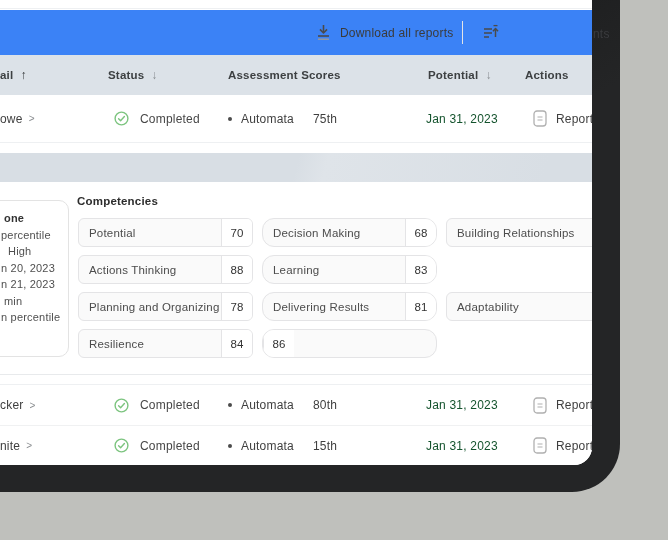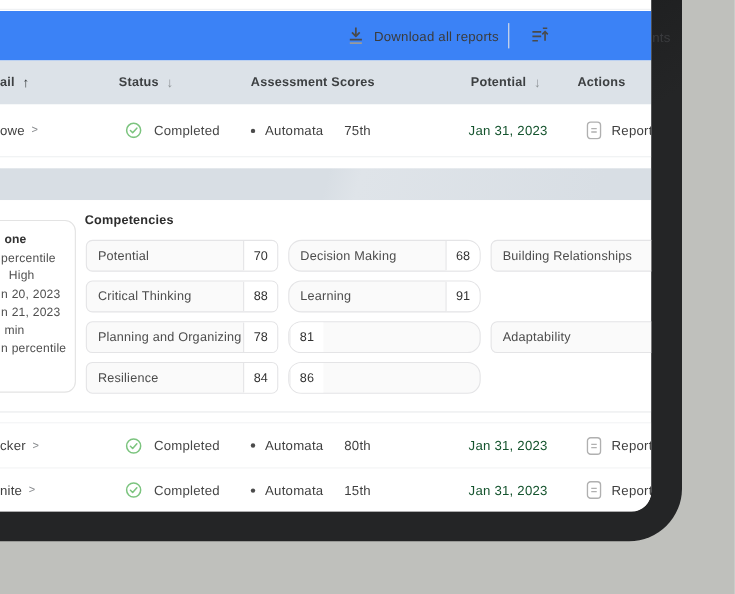--- a/index.html
+++ b/index.html
@@ -189,41 +189,42 @@
         <div>n percentile</div>
       </div>
 
       <div class="comp-title">Competencies</div>
 
       <div class="comp-box col0 r0">
         <span class="comp-label">Potential</span>
         <span class="comp-score">70</span>
       </div>
       <div class="comp-box col0 r1">
-        <span class="comp-label">Critical Thinking</span>
+        <span class="comp-label">Actions Thinking</span>
         <span class="comp-score">88</span>
       </div>
       <div class="comp-box col0 r2">
         <span class="comp-label">Planning and Organizing</span>
         <span class="comp-score">78</span>
       </div>
       <div class="comp-box col0 r3">
         <span class="comp-label">Resilience</span>
         <span class="comp-score">84</span>
       </div>
 
       <div class="comp-box col1 r0">
         <span class="comp-label">Decision Making</span>
         <span class="comp-score">68</span>
       </div>
       <div class="comp-box col1 r1">
         <span class="comp-label">Learning</span>
-        <span class="comp-score">91</span>
+        <span class="comp-score">83</span>
       </div>
       <div class="comp-box col1 r2">
+        <span class="comp-label">Delivering Results</span>
         <span class="comp-score">81</span>
       </div>
       <div class="comp-box col1 r3">
         <span class="comp-score">86</span>
       </div>
 
       <div class="comp-box col2 r0">
         <span class="comp-label">Building Relationships</span>
       </div>
       <div class="comp-box col2 r2">

